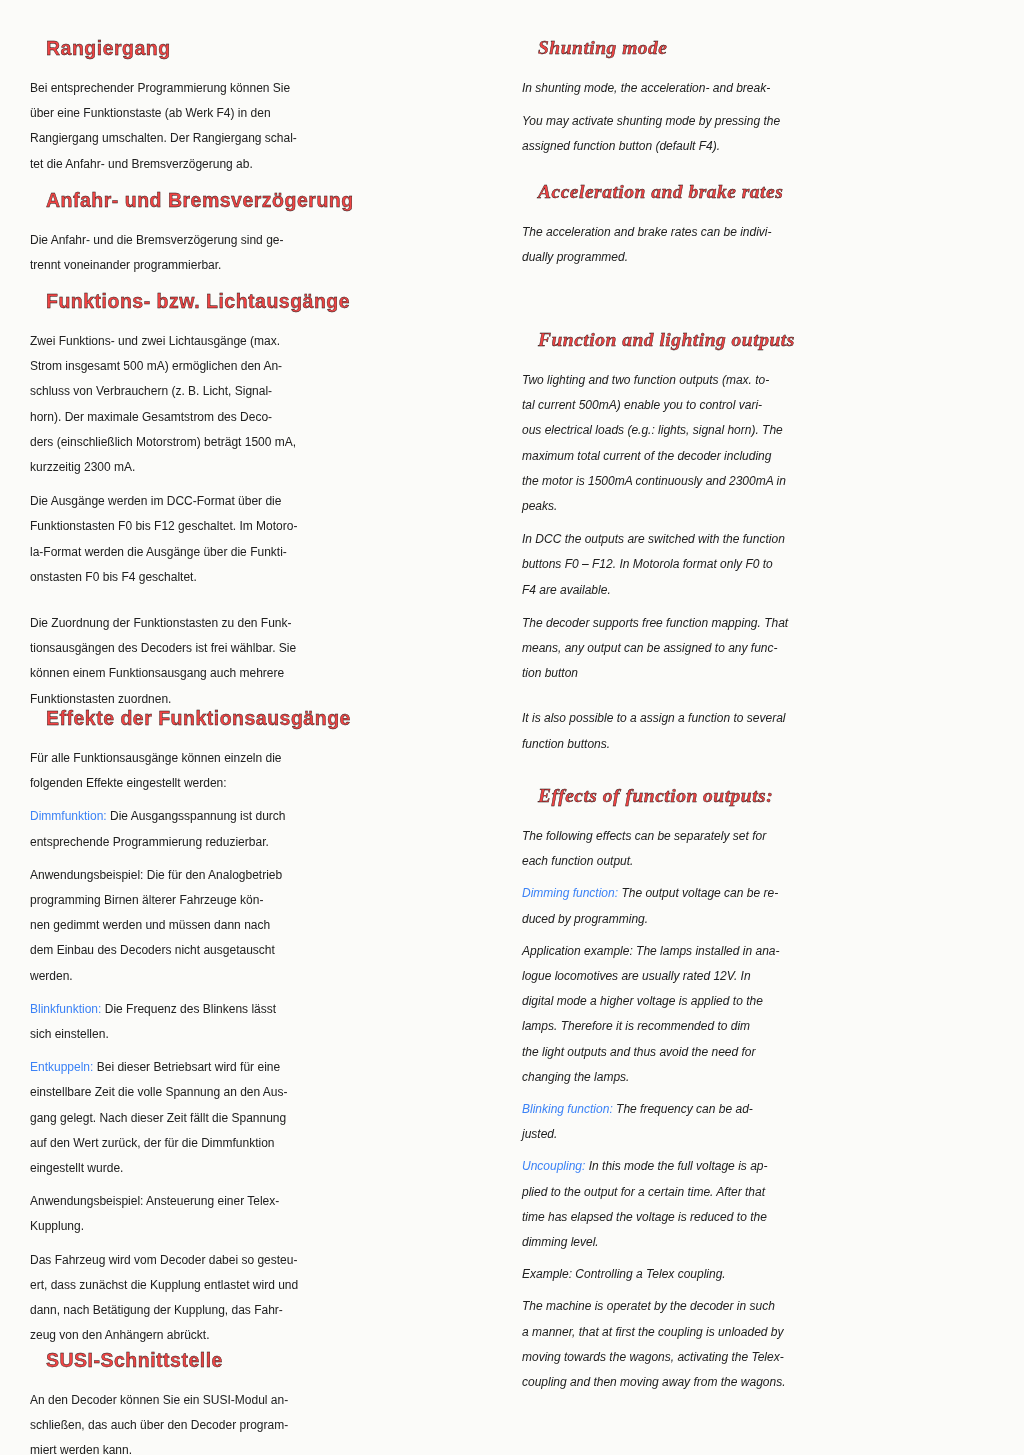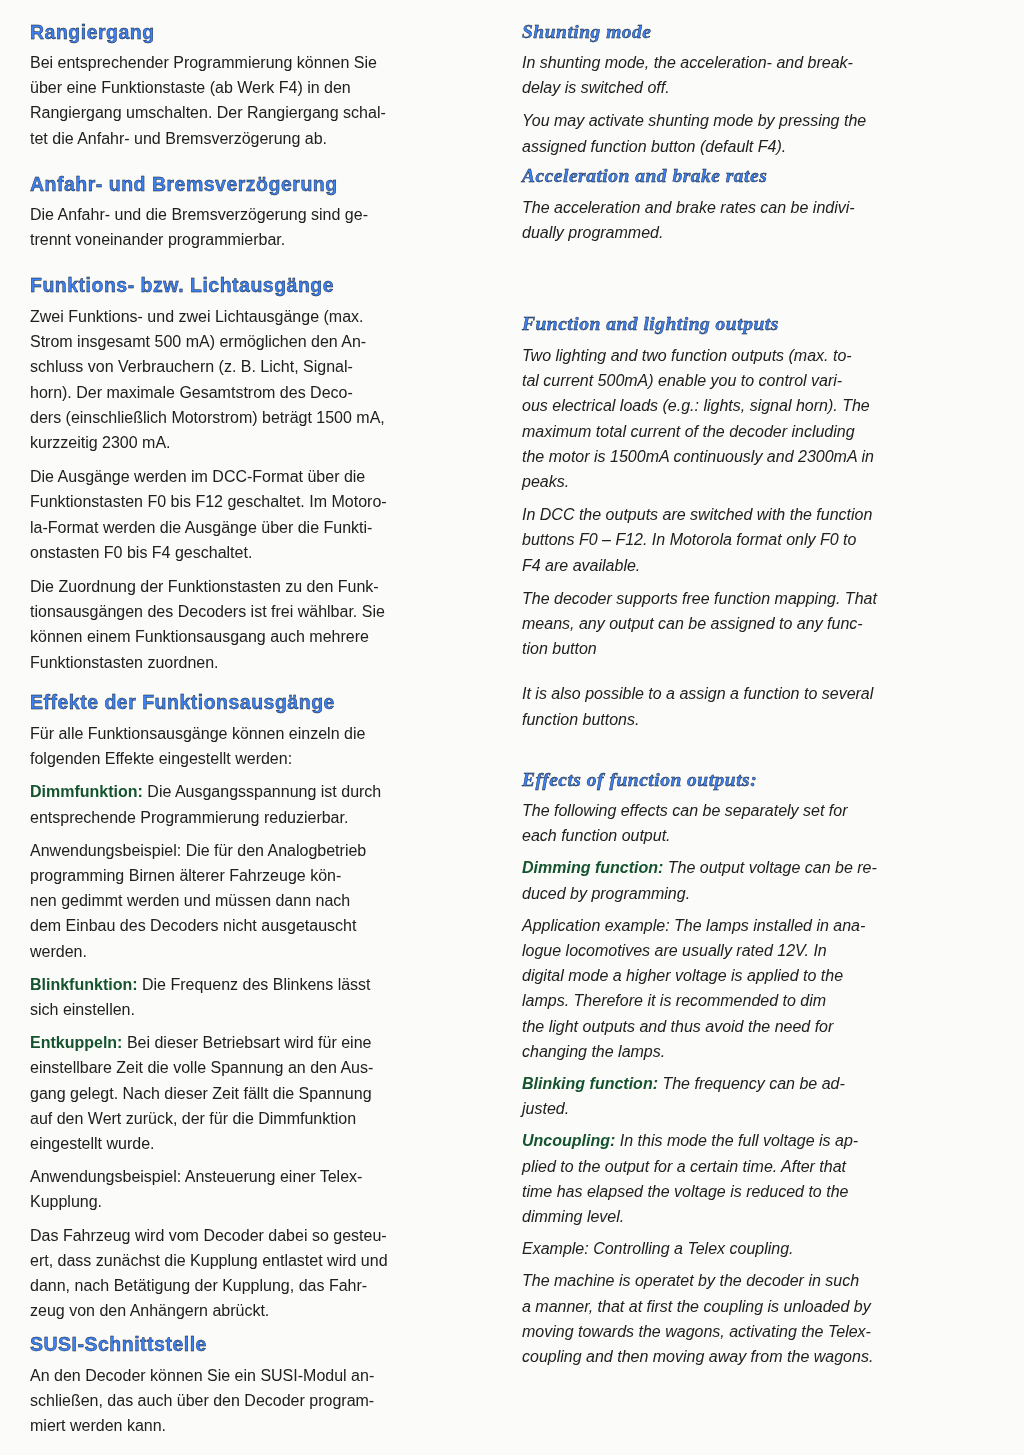--- a/index.html
+++ b/index.html
@@ -8,31 +8,31 @@
       background: #fbfbf9;
       color: #1a1a1a;
       font-family: "Liberation Sans", sans-serif;
       position: relative;
     }
     .col { position: absolute; top: 0; }
     .col-de { left: 30px; width: 470px; }
     .col-en { left: 522px; width: 480px; font-style: italic; }
     .block { position: absolute; left: 0; width: 100%; }
     h2 {
-      margin: 0; font-size: 19.5px; line-height: 24px;
-      font-weight: 900; letter-spacing: 0.5px; color: #3b82f6;
+      margin: 16px; font-size: 19.5px; line-height: 24px;
+      font-weight: 900; letter-spacing: 0.5px; color: #ef4444;
       -webkit-text-stroke: 0.4px #111;
     }
     .col-en h2 { font-style: italic; font-family: Liberation Serif, serif; }
     p {
-      margin: 0; font-size: 16px; line-height: 25.2px;
+      margin: 0; font-size: 12px; line-height: 25.2px;
       color: #202020;
     }
     p.hang { padding-left: 25px; text-indent: -25px; }
-    b.term { font-weight: bold; color: #14532d; }
+    b.term { font-weight: normal; color: #3b82f6; }
     .line { display: block; white-space: nowrap; }
   </style>
 </head>
 <body>
 
 <div class="col col-de">
 
   <div class="block" style="top:20px">
     <h2>Rangiergang</h2>
     <p style="margin-top:6px">
@@ -60,21 +60,21 @@
         <span class="line">horn). Der maximale Gesamtstrom des Deco-</span>
         <span class="line">ders (einschließlich Motorstrom) beträgt 1500 mA,</span>
         <span class="line">kurzzeitig 2300 mA.</span>
       </p>
     <p style="margin-top:9px">
         <span class="line">Die Ausgänge werden im DCC-Format über die</span>
         <span class="line">Funktionstasten F0 bis F12 geschaltet. Im Motoro-</span>
         <span class="line">la-Format werden die Ausgänge über die Funkti-</span>
         <span class="line">onstasten F0 bis F4 geschaltet.</span>
       </p>
-    <p style="margin-top:9px">
+    <p style="margin-top:21px">
         <span class="line">Die Zuordnung der Funktionstasten zu den Funk-</span>
         <span class="line">tionsausgängen des Decoders ist frei wählbar. Sie</span>
         <span class="line">können einem Funktionsausgang auch mehrere</span>
         <span class="line">Funktionstasten zuordnen.</span>
       </p>
   </div>
 
   <div class="block" style="top:690px">
     <h2>Effekte der Funktionsausgänge</h2>
     <p style="margin-top:7px">
@@ -112,21 +112,20 @@
       </p>
   </div>
 </div>
 
 <div class="col col-en">
 
   <div class="block" style="top:20px">
     <h2>Shunting mode</h2>
     <p style="margin-top:6px">
         <span class="line">In shunting mode, the acceleration- and break-</span>
-        <span class="line">delay is switched off.</span>
       </p>
     <p style="margin-top:8px">
         <span class="line">You may activate shunting mode by pressing the</span>
         <span class="line">assigned function button (default F4).</span>
       </p>
   </div>
 
   <div class="block" style="top:164px">
     <h2>Acceleration and brake rates</h2>
     <p style="margin-top:7px">

